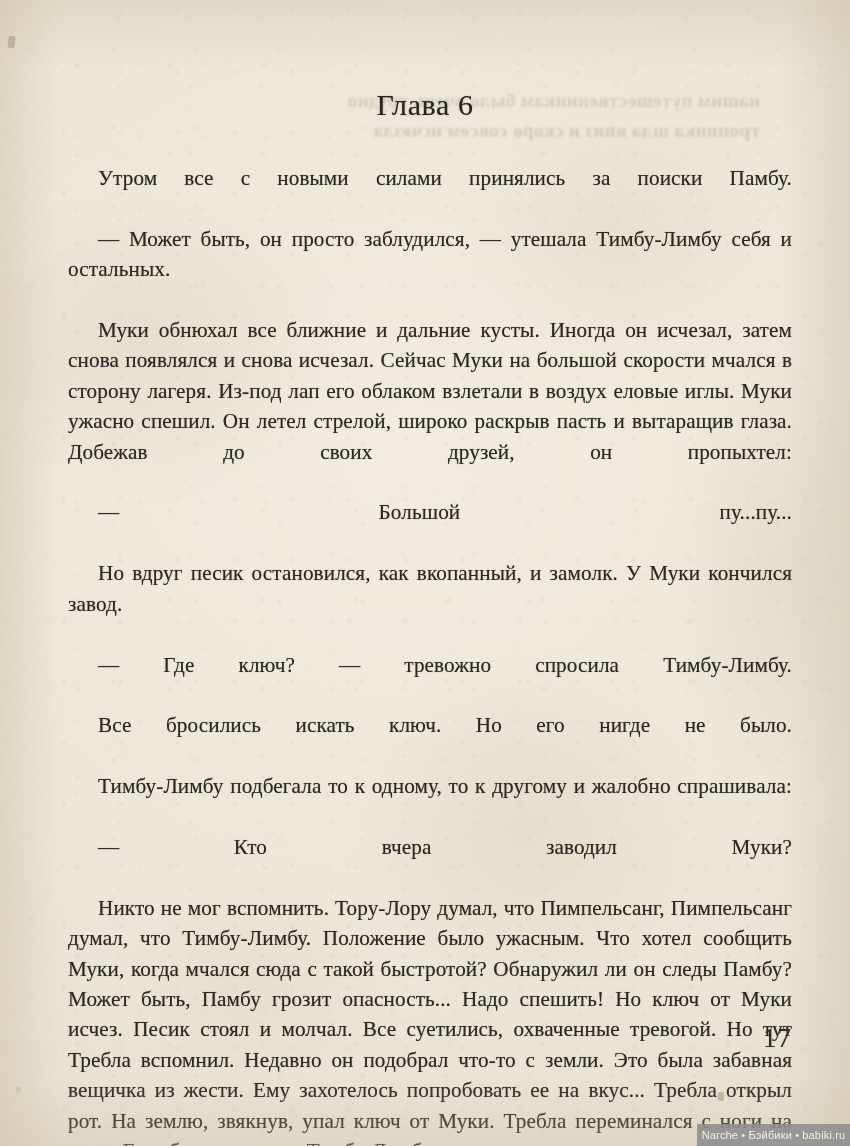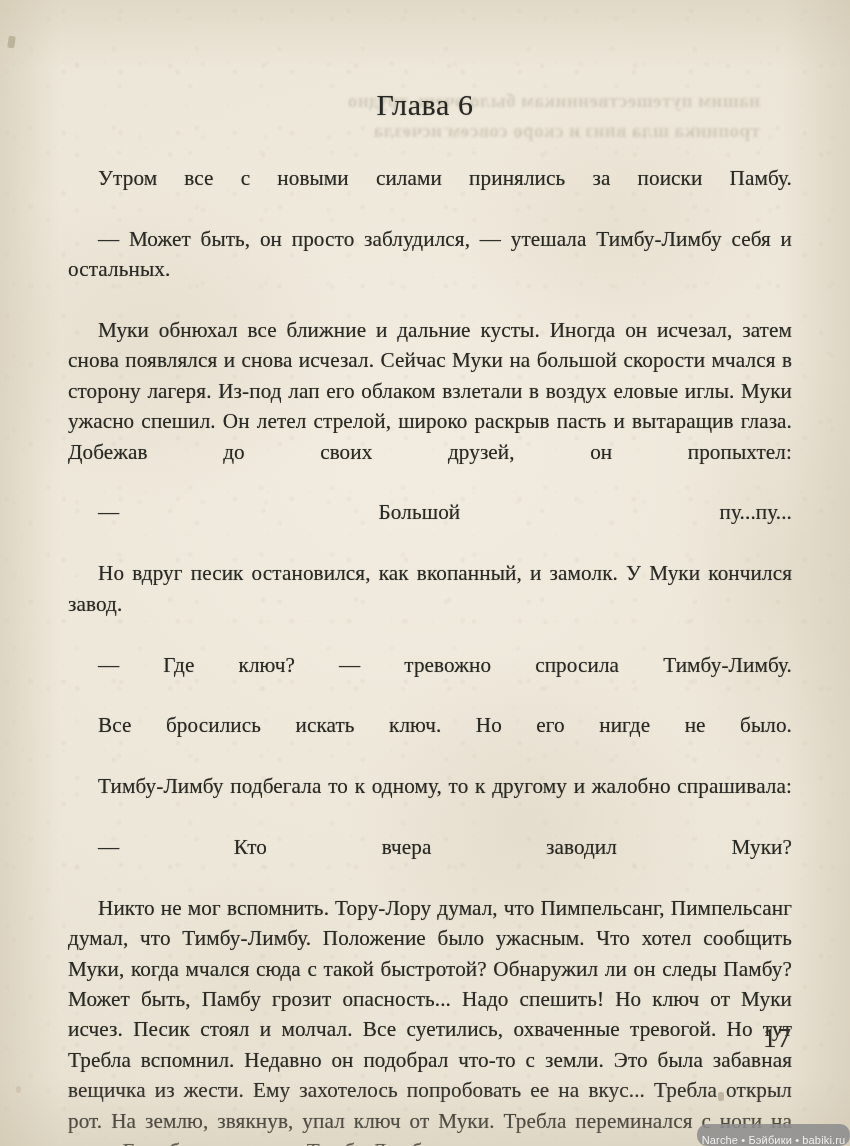--- a/index.html
+++ b/index.html
@@ -159,23 +159,22 @@
 
   
   .watermark {
     position: absolute;
     left: 697px;
     top: 1124px;
     width: 153px;
     height: 22px;
     background: rgba(141,141,141,.88);
     display: flex;
-    align-items: flex-end;
+    align-items: center;
     justify-content: center;
-    border-radius: 10px;
   }
   .watermark-text {
     font-family: "Liberation Sans", sans-serif;
     font-size: 11px;
     color: #efefef;
     letter-spacing: .15px;
     white-space: nowrap;
   }
 </style>
 </head>

